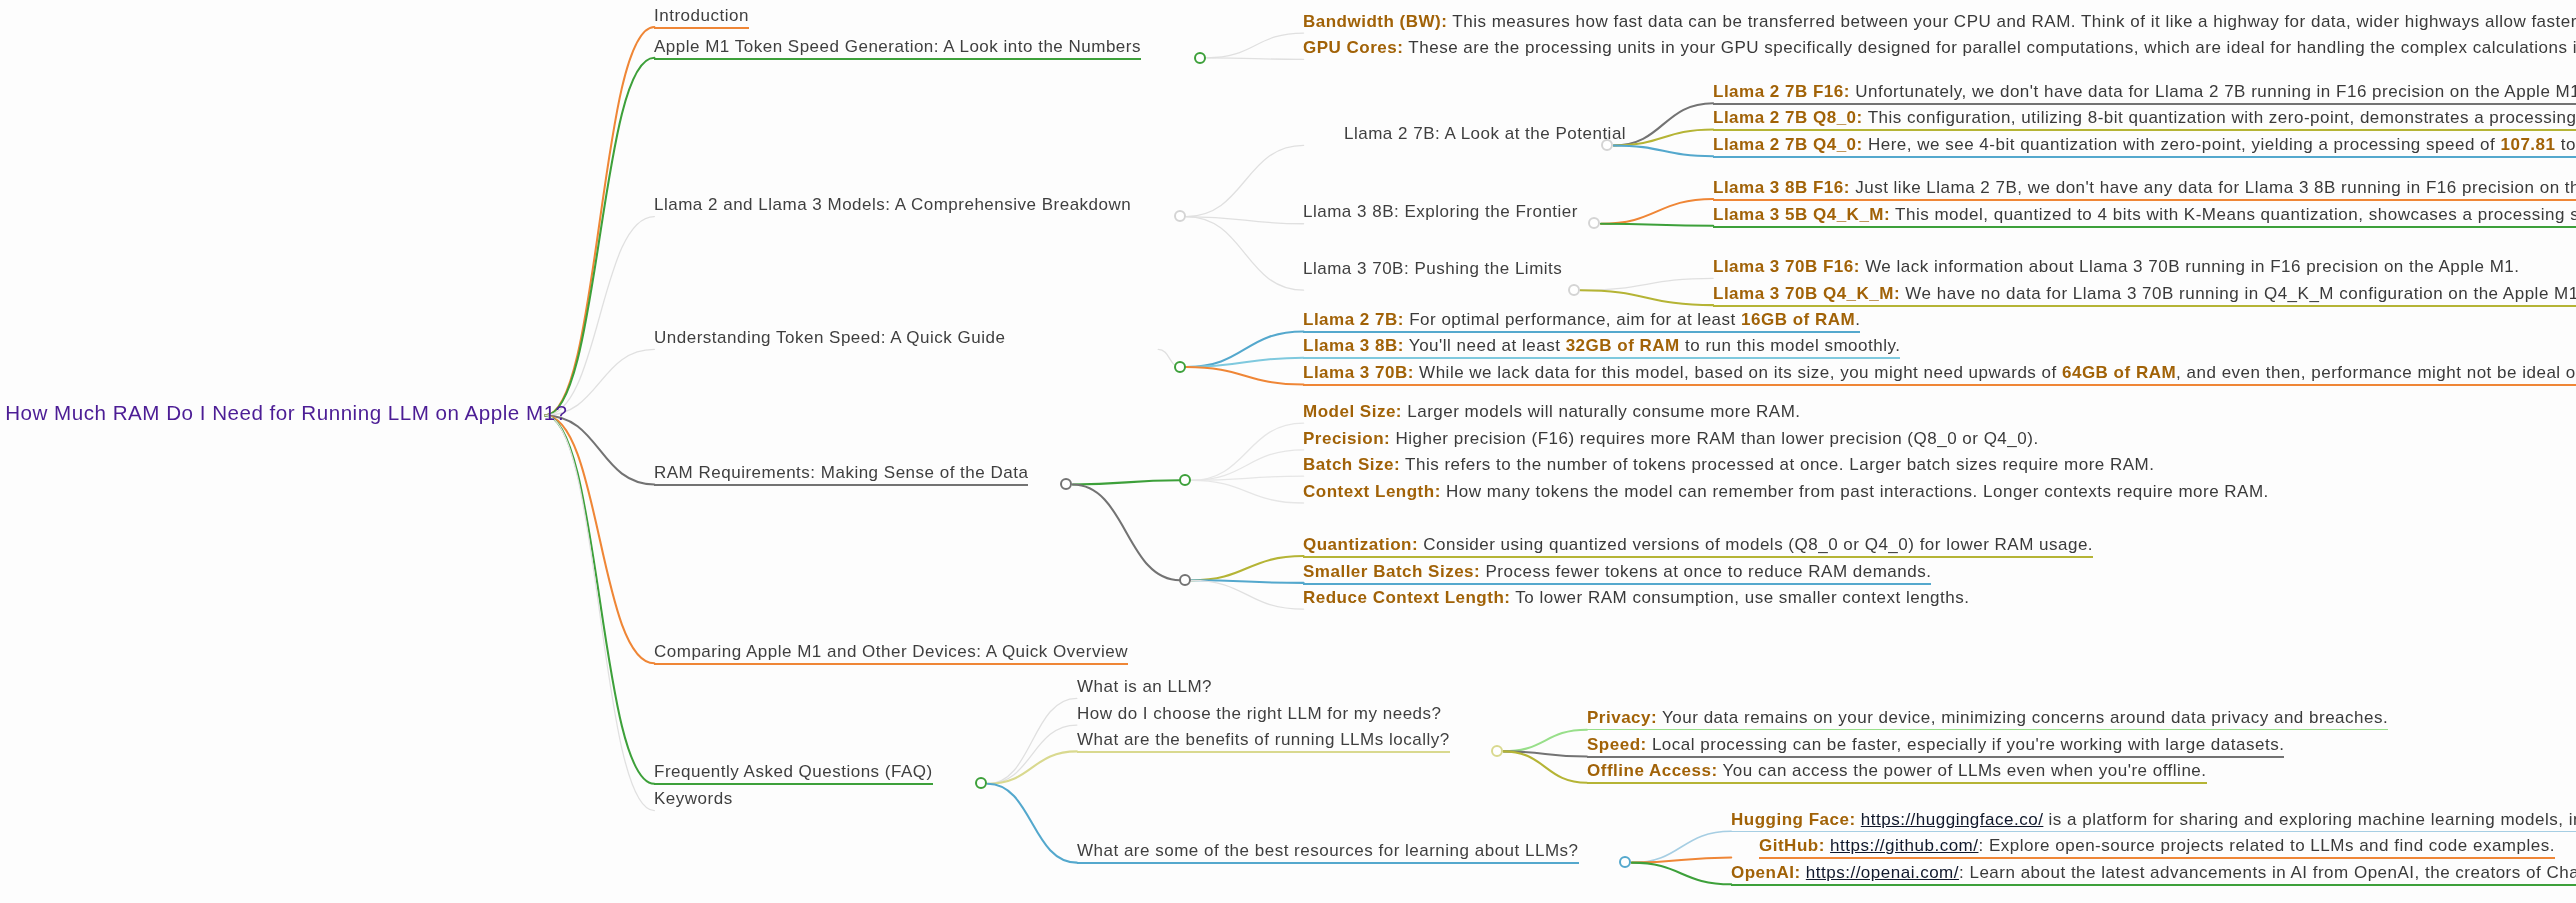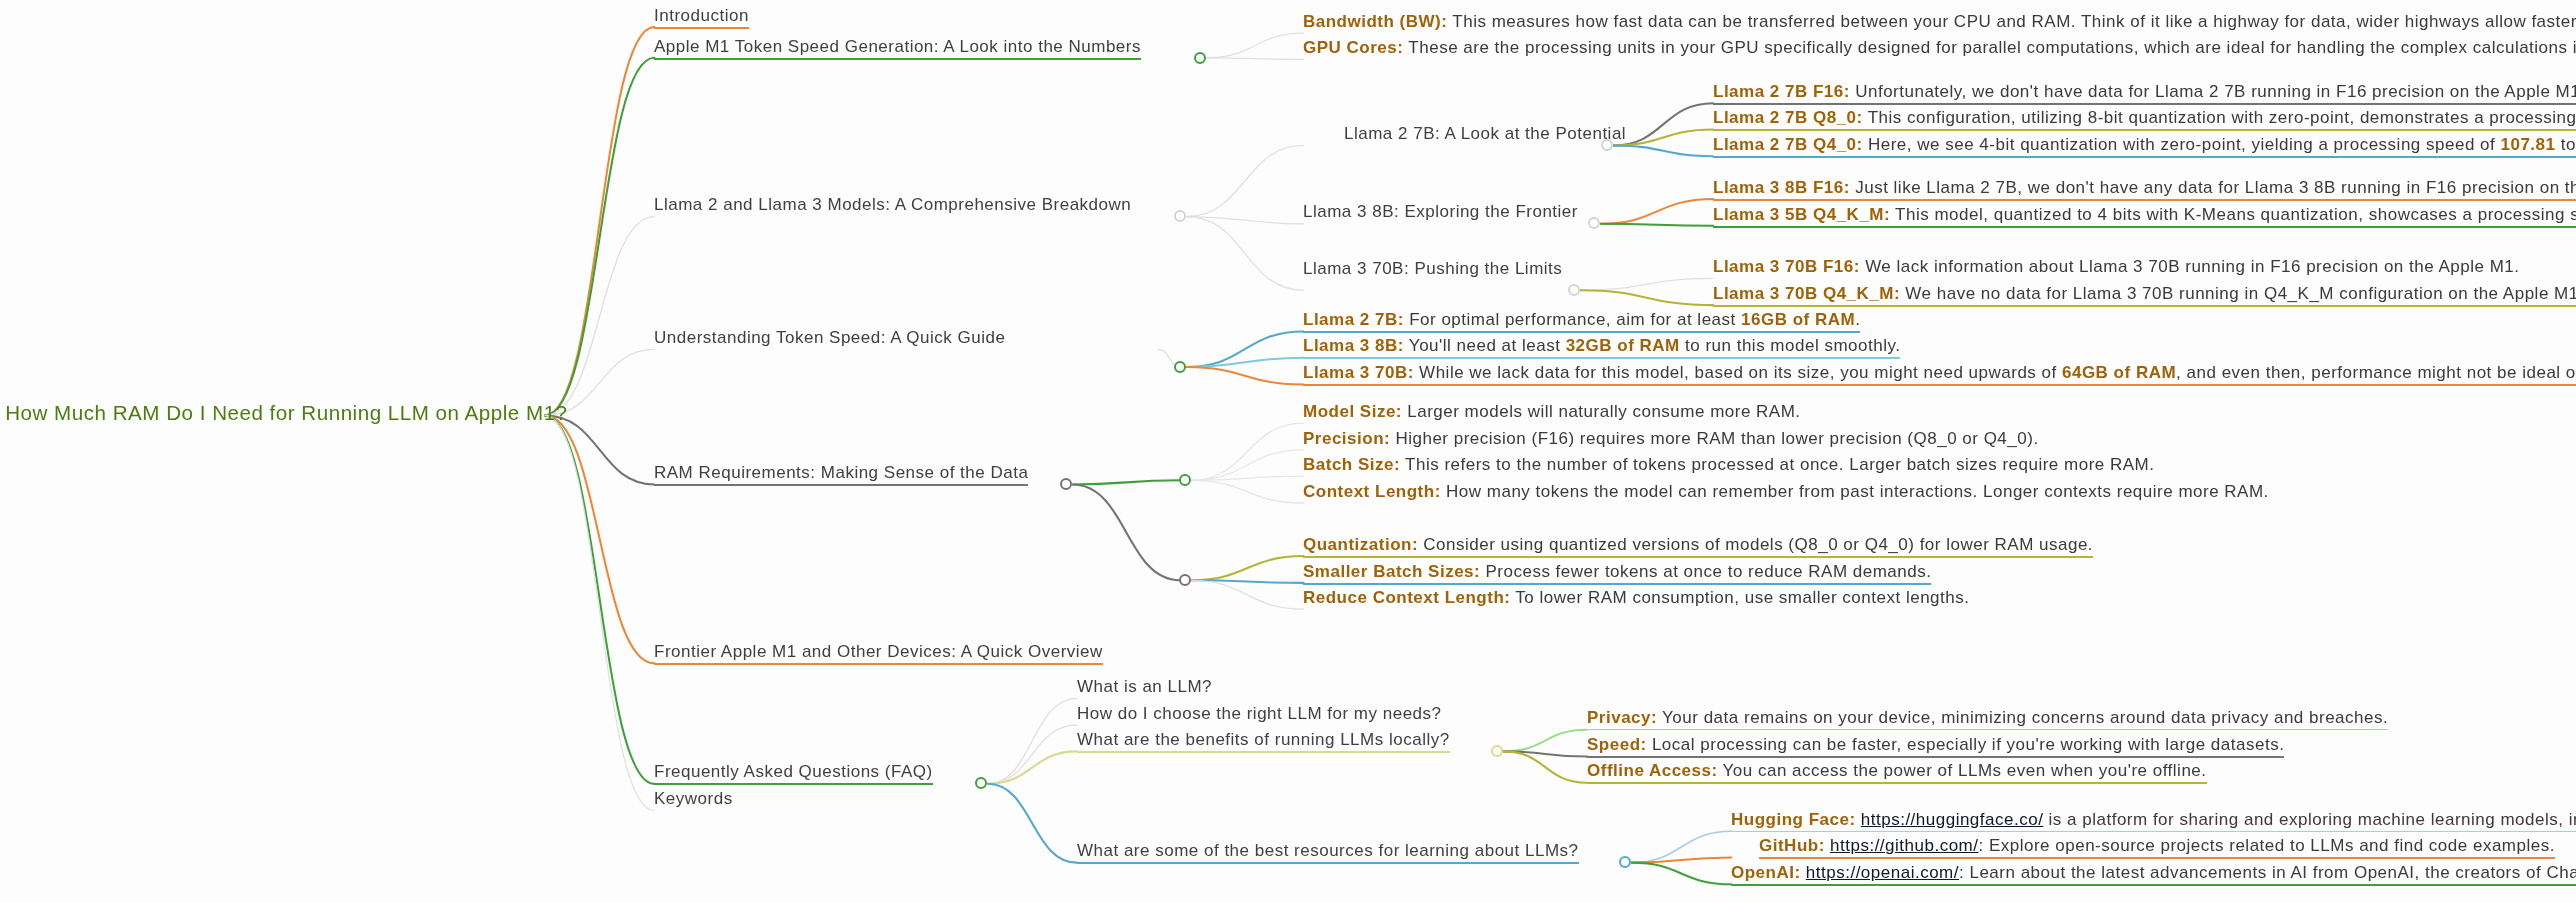--- a/index.html
+++ b/index.html
@@ -3,21 +3,21 @@
 <meta charset="utf-8">
 <style>
   html,body{margin:0;padding:0;background:#fdfdfd;}
   .canvas{position:relative;width:3784px;height:904px;overflow:hidden;
           font-family:"Liberation Sans","DejaVu Sans",sans-serif;color:#3a3a3a;}
   svg.links{position:absolute;left:0;top:0;}
   svg.links path{fill:none;stroke-linecap:round;}
   .node{position:absolute;white-space:nowrap;font-size:17px;line-height:19.6px;letter-spacing:0.5px;}
   .node.u{border-bottom:2.6px solid var(--u,#999);padding-bottom:1.5px;}
   .node.u.thin{border-bottom-width:1.5px;}
-  .root{font-size:20.6px;line-height:24px;color:#4d7c0f;}
+  .root{font-size:20.6px;line-height:24px;color:#4c1d95;}
   .lvl{color:#3f3f3f;}
   .node .b{font-weight:bold;color:#a16207;}
   .node .t{color:#3a3a3a;}
   .node .a{color:#0f172a;text-decoration:underline;cursor:pointer;}
   .circle{position:absolute;width:8.2px;height:8.2px;border-radius:50%;
           background:#ffffff;border:2.1px solid var(--c,#999);cursor:pointer;}
 </style>
 </head>
 <body>
 
@@ -80,21 +80,21 @@
     <path d="M3167,1674 C3263,1674 3263,1716 3360,1716" stroke="#3da03a" stroke-width="4"></path>
   </svg>
 
   <div class="node root" style="left:5.2px;top:401px;">How Much RAM Do I Need for Running LLM on Apple M1?</div>
 
   <div class="node lvl u" style="left: 654px; top: 5.7px; --u: #ef8636;">Introduction</div>
   <div class="node lvl u" style="left: 654px; top: 37px; --u: #3da03a;">Apple M1 Token Speed Generation: A Look into the Numbers</div>
   <div class="node lvl" style="left:654px;top:195px;">Llama 2 and Llama 3 Models: A Comprehensive Breakdown</div>
   <div class="node lvl" style="left:654px;top:328px;">Understanding Token Speed: A Quick Guide</div>
   <div class="node lvl u" style="left: 654px; top: 463px; --u: #737373;">RAM Requirements: Making Sense of the Data</div>
-  <div class="node lvl u" style="left: 654px; top: 642px; --u: #ef8636;">Frontier Apple M1 and Other Devices: A Quick Overview</div>
+  <div class="node lvl u" style="left: 654px; top: 642px; --u: #ef8636;">Comparing Apple M1 and Other Devices: A Quick Overview</div>
   <div class="node lvl u" style="left: 654px; top: 762px; --u: #3da03a;">Frequently Asked Questions (FAQ)</div>
   <div class="node lvl" style="left:654px;top:789px;">Keywords</div>
 
   <div class="node" style="left:1303px;top:12px;"><span class="b">Bandwidth (BW):</span><span class="t"> This measures how fast data can be transferred between your CPU and RAM. Think of it like a highway for data, wider highways allow faster transfer.</span></div>
   <div class="node" style="left:1303px;top:38px;"><span class="b">GPU Cores:</span><span class="t"> These are the processing units in your GPU specifically designed for parallel computations, which are ideal for handling the complex calculations involved in LLM inference.</span></div>
 
   <div class="node lvl" style="left:1303px;top:124px;margin-left:41px;">Llama 2 7B: A Look at the Potential</div>
   <div class="node lvl" style="left:1303px;top:202px;">Llama 3 8B: Exploring the Frontier</div>
   <div class="node lvl" style="left:1303px;top:259px;text-align:center;">Llama 3 70B: Pushing the Limits</div>
 

